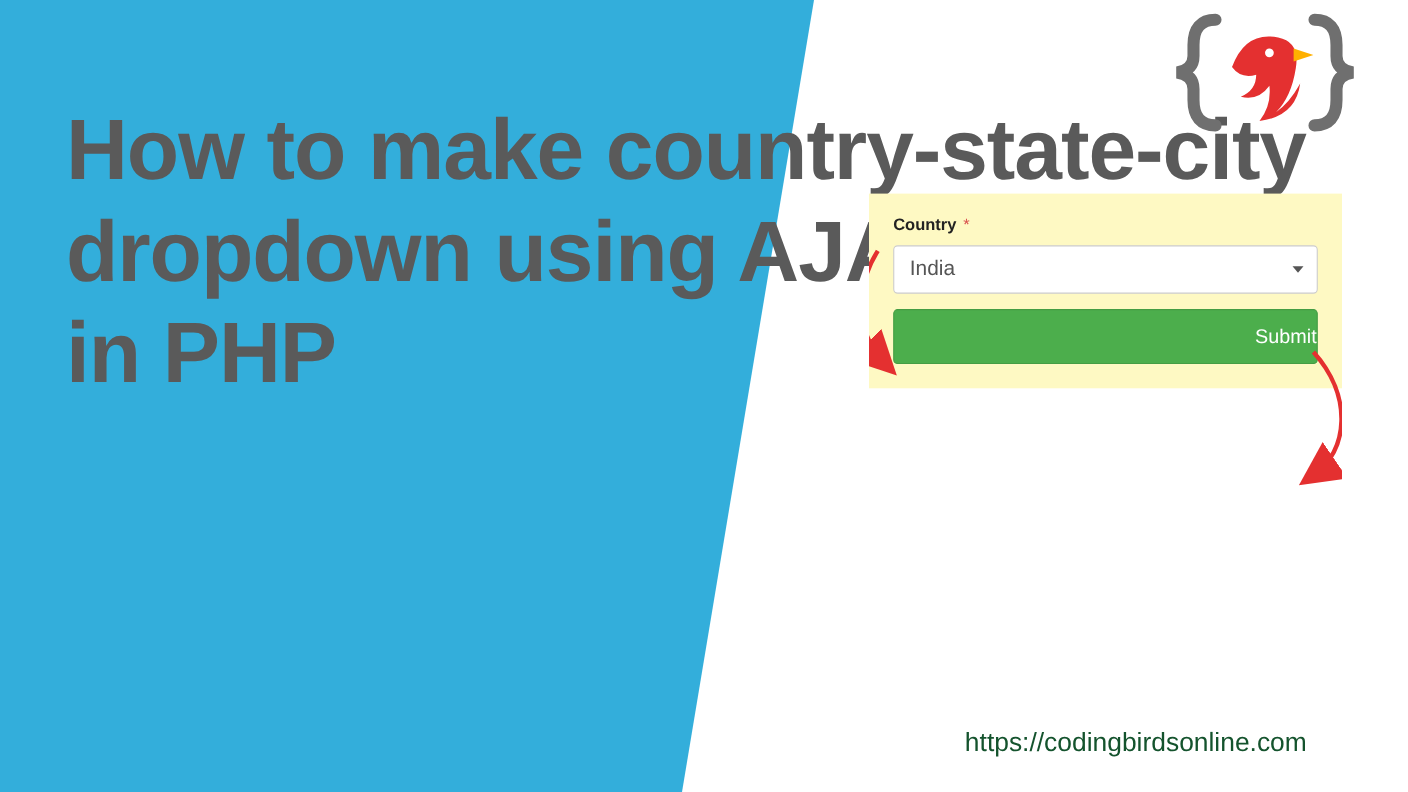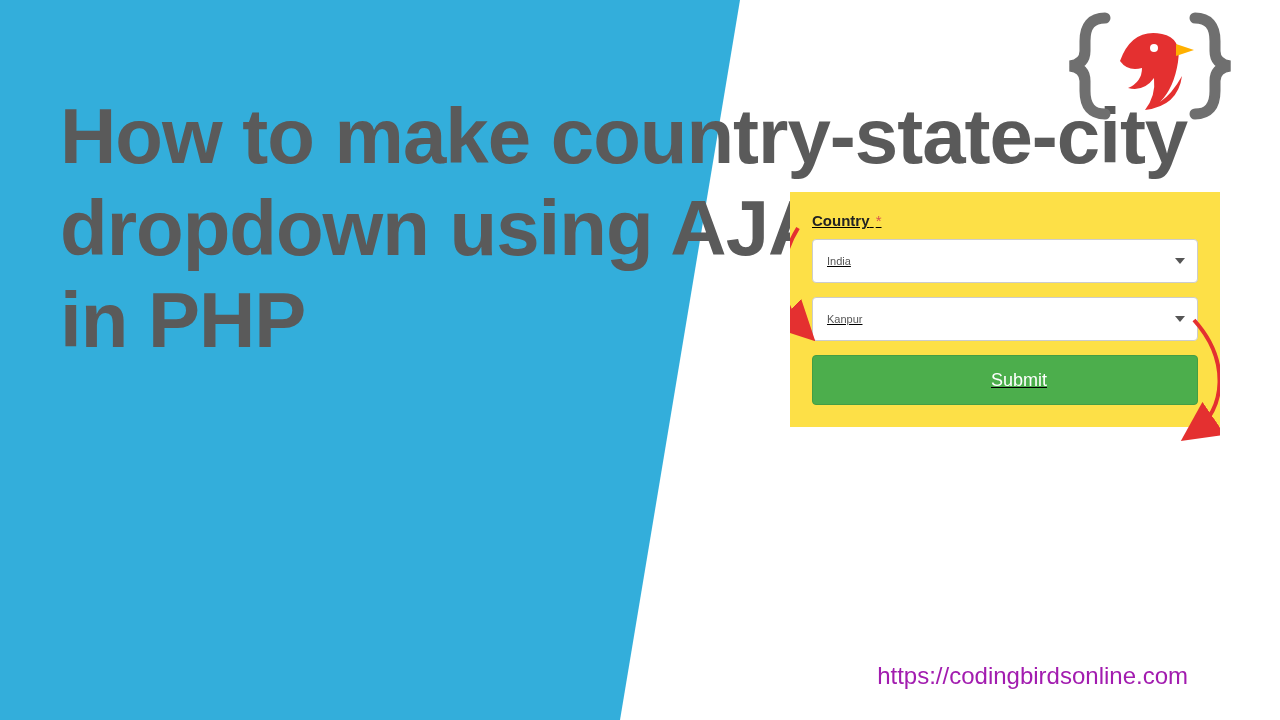--- a/index.html
+++ b/index.html
@@ -28,46 +28,45 @@
   
   .logo {
     position: absolute;
     top: 6px; right: 30px;
     width: 200px; height: 120px;
   }
 
   
   .form-panel {
     position: absolute;
-    right: 60px; top: 192px;
+    right: 60px; top: 176px;
     width: 430px;
-    background: #fde047;
+    background: #fef9c3;
     padding: 20px 22px 22px 22px;
-    text-decoration: underline;
   }
   .form-group { margin-bottom: 14px; position: relative; }
   .form-label {
     font-size: 15px;
     font-weight: 700;
     color: #222;
     margin-bottom: 10px;
     display: block;
   }
   .req { color: #d9534f; font-weight: 400; margin-left: 2px; }
   .select-box {
     position: relative;
     width: 100%;
     height: 44px;
     border: 1px solid #ccc;
     border-radius: 4px;
     background: #fff;
     padding: 0 30px 0 14px;
     display: flex;
     align-items: center;
-    font-size: 11px;
+    font-size: 19px;
     color: #555;
     cursor: pointer;
   }
   .select-box::after {
     content: "";
     position: absolute;
     right: 12px; top: 50%;
     margin-top: -3px;
     border-left: 5px solid transparent;
     border-right: 5px solid transparent;
@@ -77,38 +76,38 @@
     width: 100%;
     height: 50px;
     background: #4cae4c;
     border: 1px solid #449d44;
     border-radius: 4px;
     color: #fff;
     font-size: 18px;
     cursor: pointer;
     display: flex;
     align-items: center;
-    justify-content: center;
+    justify-content: flex-end;
     padding-left: 28px;
   }
 
   
   .arrows {
     position: absolute;
     right: 60px; top: 180px;
     width: 430px; height: 430px;
     pointer-events: none;
   }
 
   
   .site-url {
     position: absolute;
     right: 92px; bottom: 30px;
     font-size: 24px;
-    color: #a21caf;
+    color: #14532d;
     font-family: "Segoe UI", Arial, sans-serif;
   }
 </style>
 </head>
 <body>
 
 <div class="blue-panel"></div>
 <div class="headline">How to make country-state-city dropdown using AJAX<br>in PHP</div>
 
 <div class="logo">
@@ -130,23 +129,20 @@
   <div class="form-group">
     <label class="form-label">
       <span>Country</span>
       <span class="req">*</span>
     </label>
     <div class="select-box">
       <span>India</span>
     </div>
   </div>
   <div class="form-group">
-    <div class="select-box">
-      <span>Kanpur</span>
-    </div>
   </div>
   <button class="submit-btn">
     <span>Submit</span>
   </button>
 </div>
 
 <svg class="arrows" viewBox="0 0 430 430">
   <defs>
     <marker id="ah" markerWidth="10" markerHeight="10" refX="6" refY="5" orient="auto">
       <path d="M0 0 L10 5 L0 10 Z" fill="#e43030"></path>

